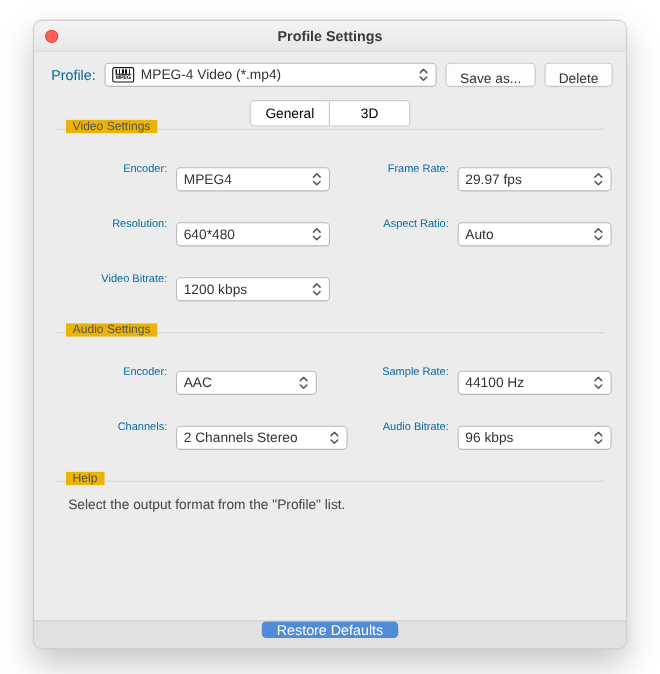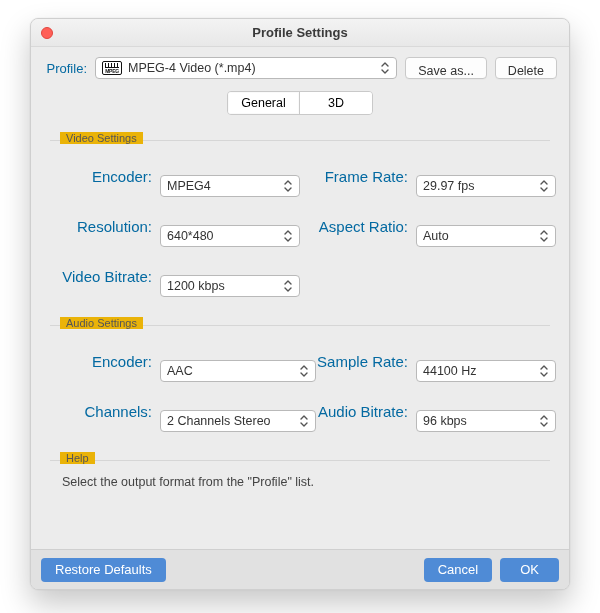--- a/index.html
+++ b/index.html
@@ -21,37 +21,37 @@
     flex: 1; height: 22px; background: #fff; border: 1px solid #b9b9b9; border-radius: 4px;
     display: flex; align-items: center; padding: 0 22px 0 6px; position: relative; font-size: 12.5px;
   }
   .select .chev { position: absolute; right: 6px; top: 4px; }
   .select.mini { flex: none; margin-top: 20px; }
   .btn {
     height: 22px; padding: 0 12px; background: #fdfdfd; border: 1px solid #c9c9c9; border-radius: 4px;
     font-size: 12.5px; display: inline-flex; align-items: flex-end; cursor: default;
     box-shadow: 0 1px 0 rgba(0,0,0,0.02);
   }
-  .seg-wrap { display: flex; justify-content: center; margin-bottom: 24px; }
+  .seg-wrap { display: flex; justify-content: center; margin-bottom: 1px; }
   .seg { display: flex; border: 1px solid #c9c9c9; border-radius: 4px; overflow: hidden; }
   .seg button { width: 72px; height: 22px; background: #fff; border: none; font-size: 12.5px; border-right: 1px solid #c9c9c9; }
   .seg button:last-child { border-right: none; }
   .seg button.active { background: #fff; box-shadow: inset 0 0 0 1px rgba(0,0,0,0.02); font-weight: 500; }
   .groupbox { margin: 0 6px 18px 6px; position: relative; border: 1px solid transparent; }
   .group-title { position: absolute; top: -8px; left: 10px; background: #eab308; padding: 0 6px; font-size: 11px; color: #555; }
   .group-line { border-top: 1px solid #d6d6d6; margin-top: 0; }
   .grid { display: grid; grid-template-columns: 96px 140px 100px 140px; column-gap: 8px; row-gap: 8px; padding: 14px 6px 0 6px; align-items: center; }
-  .grid .label { font-size: 15px; }
+  .grid .label { font-size: 10px; }
   .mp4-icon { width: 20px; height: 14px; background: #fff; border: 1.2px solid #111; border-radius: 2px; margin-right: 6px; display: inline-flex; align-items: center; justify-content: center; font-size: 5px; font-weight: 700; letter-spacing: -0.3px; color: #111; line-height: 1; flex-direction: column; }
   .mp4-icon::before { content: ""; display: block; width: 14px; height: 4px; border-bottom: 1px solid #111; margin-bottom: 1px; background-image: repeating-linear-gradient(90deg,#111 0 1.5px, transparent 1.5px 3px); }
   .help-text { padding: 14px 10px 0 12px; font-size: 12.5px; color: #444; }
   .footer {
-    position: absolute; left: 0; right: 0; bottom: 0; height: 40px;
+    position: absolute; left: 0; right: 0; bottom: 0; height: 25px;
     background: #e1e1e1; border-top: 1px solid #cfcfcf;
-    display: flex; align-items: center; padding: 0 10px; gap: 8px;
+    display: flex; align-items: center; padding: 0 10px; gap: 8px; flex-direction: column;
   }
   .footer .pbtn {
     height: 24px; padding: 0 14px; border: none; border-radius: 4px;
     background: #4f8bd6; color: #fff; font-size: 13px; font-weight: 500;
     display: inline-flex; align-items: center; cursor: default;
   }
   .footer .spacer { flex: 1; }
   svg.chev-svg { width: 10px; height: 12px; }
 </style>
 </head>
@@ -135,21 +135,21 @@
         <div></div>
           <div></div>
       </div>
     </div>
 
     <div class="groupbox" style="margin-top:26px">
       <div class="group-line"></div>
       <div class="group-title">Audio Settings</div>
       <div class="grid">
         <div class="label">Encoder:</div>
-        <div class="select mini" style="width:156px">
+        <div class="select mini" style="width:128px">
           <span>AAC</span>
           <span class="chev"><svg class="chev-svg" viewBox="0 0 10 12">
                 <path d="M2 4 L5 1 L8 4 M2 8 L5 11 L8 8" stroke="#555" stroke-width="1.4" fill="none" stroke-linecap="round" stroke-linejoin="round"></path>
               </svg></span>
         </div>
         <div class="label">Sample Rate:</div>
         <div class="select mini" style="width:140px">
           <span>44100 Hz</span>
           <span class="chev"><svg class="chev-svg" viewBox="0 0 10 12">
                 <path d="M2 4 L5 1 L8 4 M2 8 L5 11 L8 8" stroke="#555" stroke-width="1.4" fill="none" stroke-linecap="round" stroke-linejoin="round"></path>

